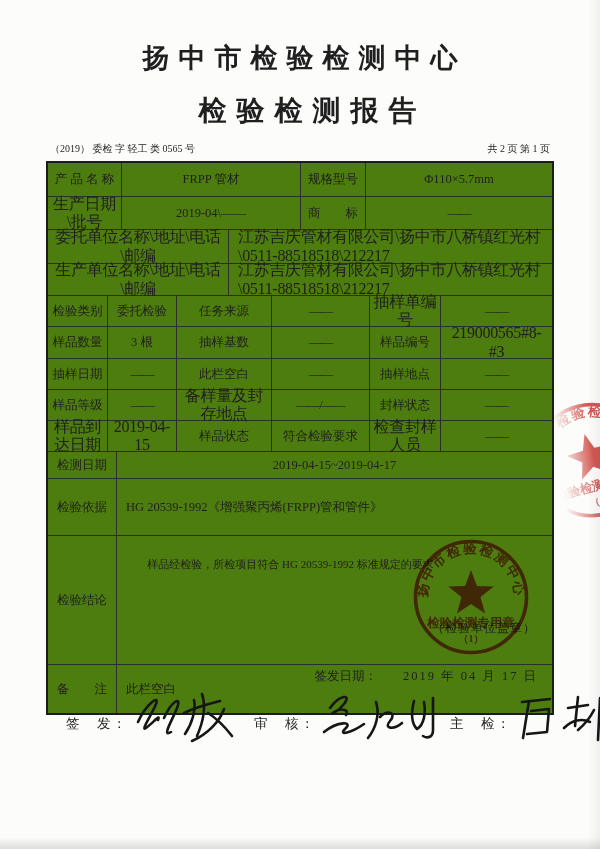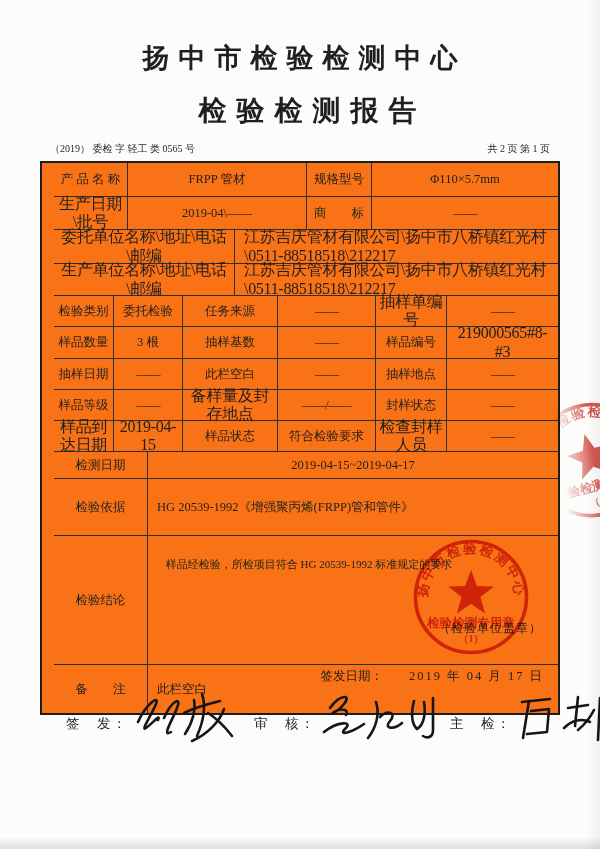--- a/index.html
+++ b/index.html
@@ -6,38 +6,38 @@
   .page{position:relative;width:600px;height:849px;background:#fcfcfb;overflow:hidden;
         font-family:"Liberation Serif","DejaVu Serif",serif;color:#1f1f1f;}
   
   .org-title{margin:40px auto 0;text-align:center;font-size:27px;font-weight:700;
              letter-spacing:9px;text-indent:9px;white-space:nowrap;}
   .report-title{margin:16px auto 0;text-align:center;font-size:28px;font-weight:700;
              letter-spacing:10px;text-indent:10px;white-space:nowrap;padding-left:15px;}
   .meta-row{width:500px;margin:12px auto 0;display:flex;justify-content:space-between;
             font-size:10px;align-items:flex-end;}
   
-  .tbl{width:504px;margin:5px auto 0;border:2px solid #1c1c1c;background:#f97316;padding-left:12px;}
+  .tbl{width:504px;margin:5px auto 0;border:2px solid #1c1c1c;background:#4d7c0f;}
   .tr{display:flex;border-bottom:1px solid #2e2e2e;}
   .tr:last-child{border-bottom:none;}
   .td{border-right:1px solid #2e2e2e;box-sizing:border-box;display:flex;
       align-items:center;justify-content:center;font-size:12.5px;padding:1px 3px;
       text-align:center;line-height:1.15;}
   .td:last-child{border-right:none;}
   .td.left{justify-content:flex-start;text-align:left;padding-left:9px;}
   .small{font-size:16px;letter-spacing:-0.3px;}
   .dash{letter-spacing:-1px;}
   
   .h33{height:33px}.h32{height:32px}.h31{height:31px}.h30{height:30px}
   .h26{height:26px}.h56{height:56px}.h128{height:128px}.h48{height:48px}
   
   .c-a{width:74px}.c-b{width:179px}.c-c{width:65px}.c-d{flex:1}
   .c-u{width:181px}.c-uv{flex:1}
   .s1{width:60px}.s2{width:69px}.s3{width:95px}.s4{width:98px}.s5{width:71px}.s6{flex:1}
-  .c-n{width:94px}.c-nv{flex:1}
+  .c-n{width:69px}.c-nv{flex:1}
   
   .concl{position:relative;align-items:flex-start;justify-content:flex-start;}
   .concl-text{position:absolute;top:22px;left:12px;right:100px;text-align:center;font-size:11px;}
   .seal-note{position:absolute;top:86px;right:16px;font-size:12px;letter-spacing:1px;}
   .issue-line{position:absolute;top:112px;right:14px;font-size:12.5px;margin-top:21px;}
   .issue-line .lbl{margin-right:26px;}
   .issue-line .val{letter-spacing:2px;}
   
   .stamp{position:absolute;color:#ce372f;mix-blend-mode:multiply;opacity:.88;}
   .stamp-main{left:411px;top:537px;}

